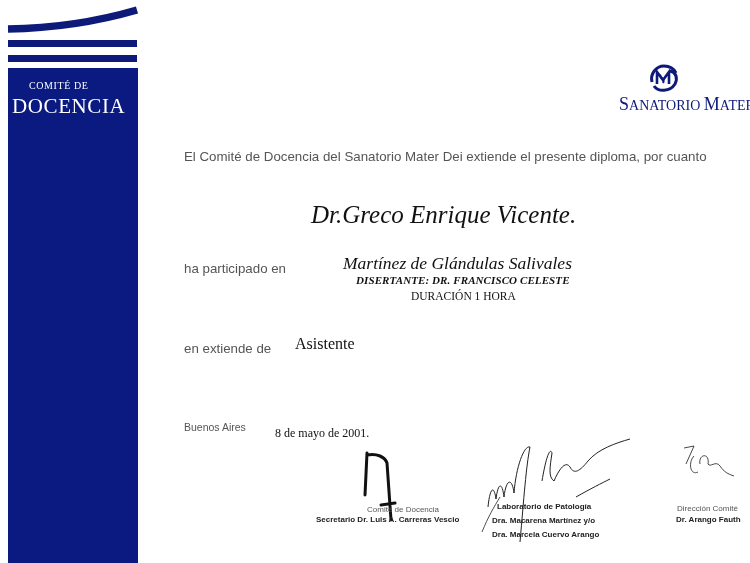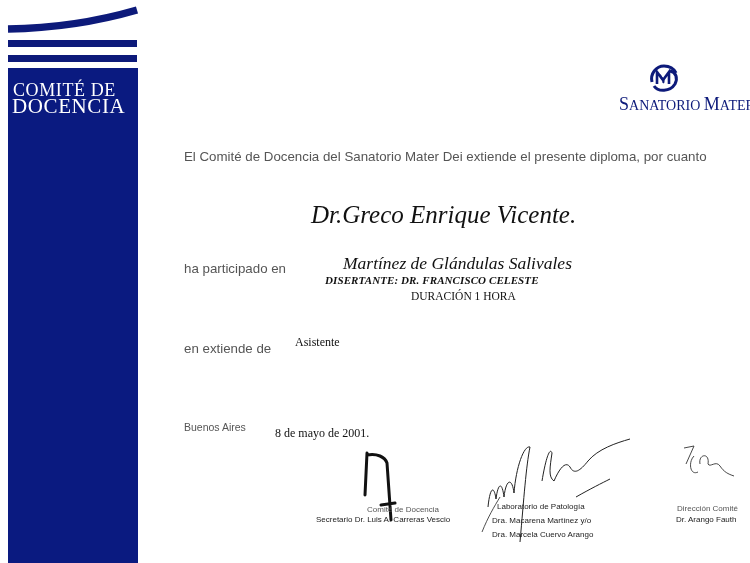--- a/index.html
+++ b/index.html
@@ -1,36 +1,36 @@
 <!DOCTYPE html>
 <html><head>
 <meta charset="utf-8">
 <style>
   html, body { margin:0; padding:0; }
   body { width:750px; height:563px; background:#ffffff; position:relative; overflow:hidden; }
   .abs { position:absolute; }
   .band-stripe { position:absolute; left:8px; width:129px; height:7px; background:#0d1a7a; }
   .band-panel { position:absolute; left:8px; top:68px; width:130px; height:495px; background:#0a1a80; }
-  .band-title1 { position:absolute; left:13px; top:80px; color:#ffffff; font-family:"Liberation Serif", serif; font-size:18px; letter-spacing:0.6px; }
+  .band-title1 { position:absolute; left:29px; top:80px; color:#ffffff; font-family:"Liberation Serif", serif; font-size:10px; letter-spacing:0.6px; }
   .band-title2 { position:absolute; left:12px; top:94px; color:#ffffff; font-family:"Liberation Serif", serif; font-size:21px; letter-spacing:0.6px; }
   .brand-name { position:absolute; left:583px; top:94px; color:#0d1a7a; font-family:"Liberation Serif", serif; font-size:18px; white-space:nowrap;margin-left:36px; }
   .brand-name .sc { font-size:14px; }
   .sans-gray { font-family:"Liberation Sans", sans-serif; color:#555; }
   .intro { position:absolute; left:184px; top:149px; font-size:13.3px; white-space:nowrap; }
   .recipient { position:absolute; left:311px; top:201px; font-family:"Liberation Serif", serif; font-style:italic; font-size:25px; color:#111; white-space:nowrap; }
   .label { position:absolute; font-size:13.3px; white-space:nowrap; }
   .course { position:absolute; left:343px; top:253px; font-family:"Liberation Serif", serif; font-style:italic; font-size:17.5px; color:#111; white-space:nowrap; }
-  .speaker { position:absolute; left:325px; top:274px; font-family:"Liberation Serif", serif; font-style:italic; font-weight:bold; font-size:11px; color:#111; white-space:nowrap; letter-spacing:0.1px; }
+  .speaker { position:absolute; left:356px; top:274px; font-family:"Liberation Serif", serif; font-style:italic; font-weight:bold; font-size:11px; color:#111; white-space:nowrap; letter-spacing:0.1px; }
   .duration { position:absolute; left:411px; top:290px; font-family:"Liberation Serif", serif; font-size:11.5px; color:#111; white-space:nowrap; }
-  .role { position:absolute; left:295px; top:335px; font-family:"Liberation Serif", serif; font-size:12px; color:#111; white-space:nowrap; }
+  .role { position:absolute; left:295px; top:335px; font-family:"Liberation Serif", serif; font-size:16px; color:#111; white-space:nowrap; }
   .city { position:absolute; left:184px; top:421px; font-size:10.5px; }
   .date { position:absolute; left:275px; top:426px; font-family:"Liberation Serif", serif; font-size:12px; color:#111; white-space:nowrap; }
   .sig-line { position:absolute; font-family:"Liberation Sans", sans-serif; font-size:8px; color:#222; white-space:nowrap; }
   .sig-line.light { color:#555; }
-  .sig-line.bold { font-weight:normal; color:#222; }
+  .sig-line.bold { font-weight:bold; color:#222; }
   svg { overflow:visible; }
 </style>
 </head>
 <body>
 
 <div>
   <svg class="abs" style="left:0;top:0" width="145" height="40">
     <path d="M8 29 Q 75 28 137 10" stroke="#0d1a7a" stroke-width="7.5" fill="none"></path>
   </svg>
   <div class="band-stripe" style="top:40px"></div>

